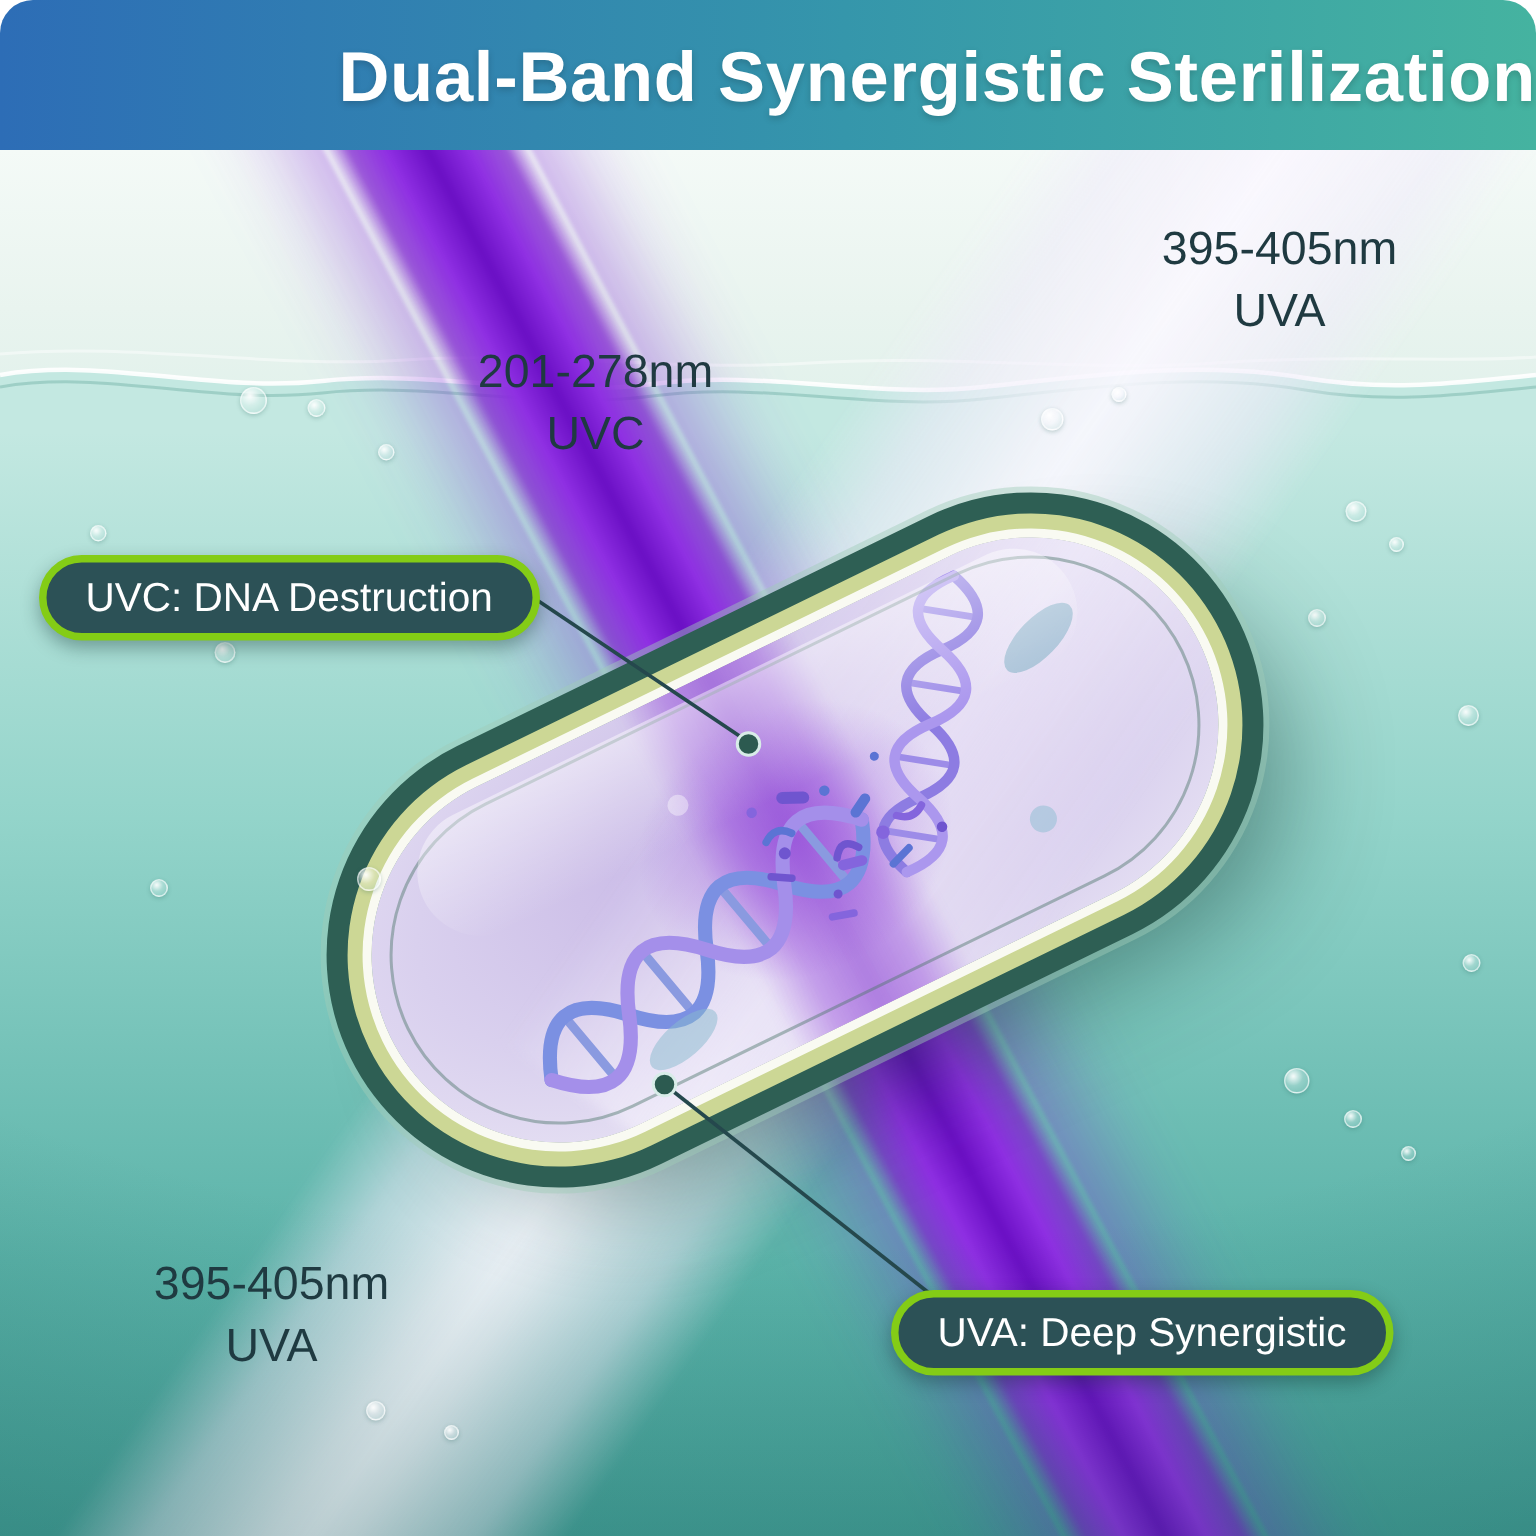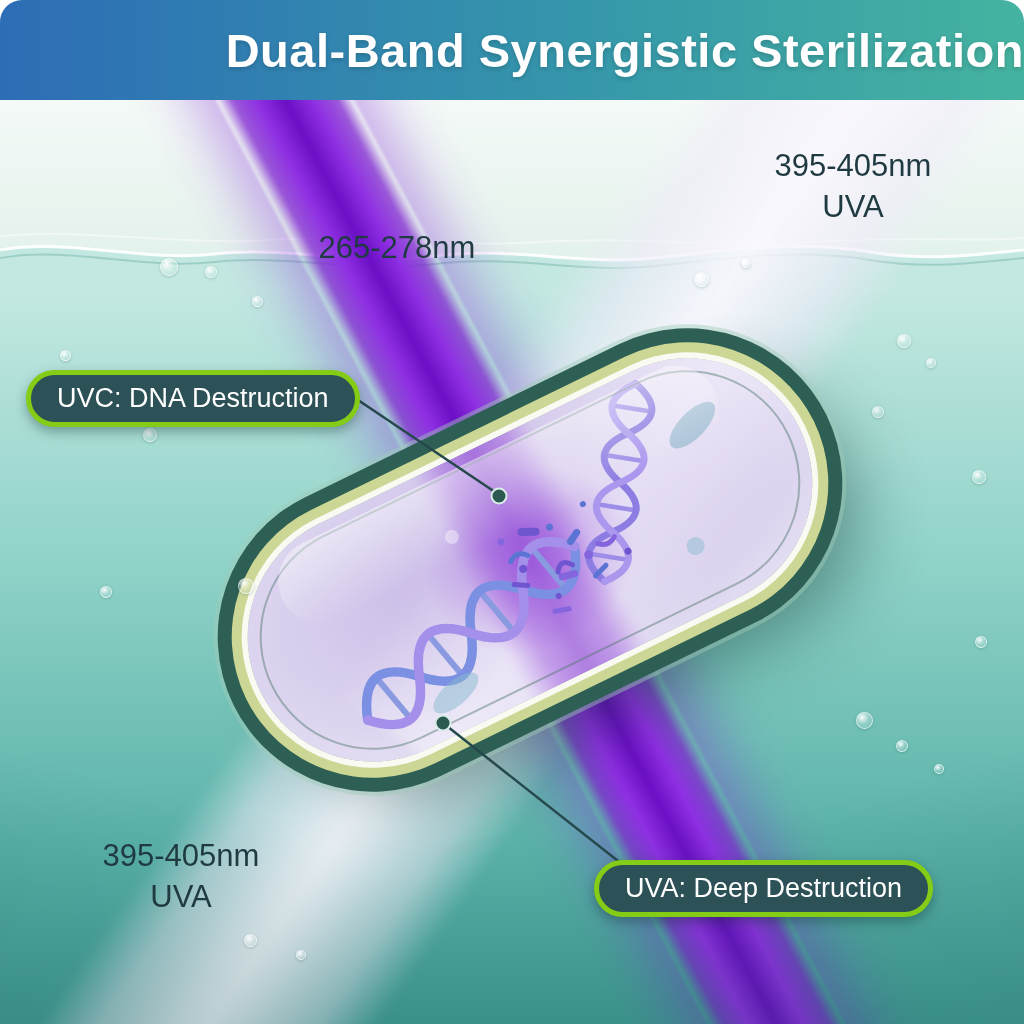--- a/index.html
+++ b/index.html
@@ -194,27 +194,28 @@
     <span class="bubble" style="left:238px;top:478px;width:14px;height:14px;z-index:7;"></span>
 
     <svg class="connectors" viewBox="0 0 1024 924">
       <line x1="352" y1="296" x2="495" y2="392" stroke="#25484d" stroke-width="2.5"></line>
       <circle cx="499" cy="396" r="7.5" fill="#2c5a50" stroke="#d8ece8" stroke-width="2"></circle>
       <line x1="443" y1="623" x2="632" y2="772" stroke="#25484d" stroke-width="2.5"></line>
       <circle cx="443" cy="623" r="7.5" fill="#2c5a50" stroke="#d8ece8" stroke-width="2"></circle>
     </svg>
 
     <div class="wave-label label-uvc">
-      <div>265-278nm</div>
+      <div>201-278nm</div>
+      <div>UVC</div>
     </div>
     <div class="wave-label label-uva-top">
       <div>395-405nm</div>
       <div>UVA</div>
     </div>
     <div class="wave-label label-uva-bottom">
       <div>395-405nm</div>
       <div>UVA</div>
     </div>
 
     <div class="pill pill-uvc">UVC: DNA Destruction</div>
-    <div class="pill pill-uva">UVA: Deep Destruction</div>
+    <div class="pill pill-uva">UVA: Deep Synergistic</div>
   </div>
 </div>
 
 </body></html>

